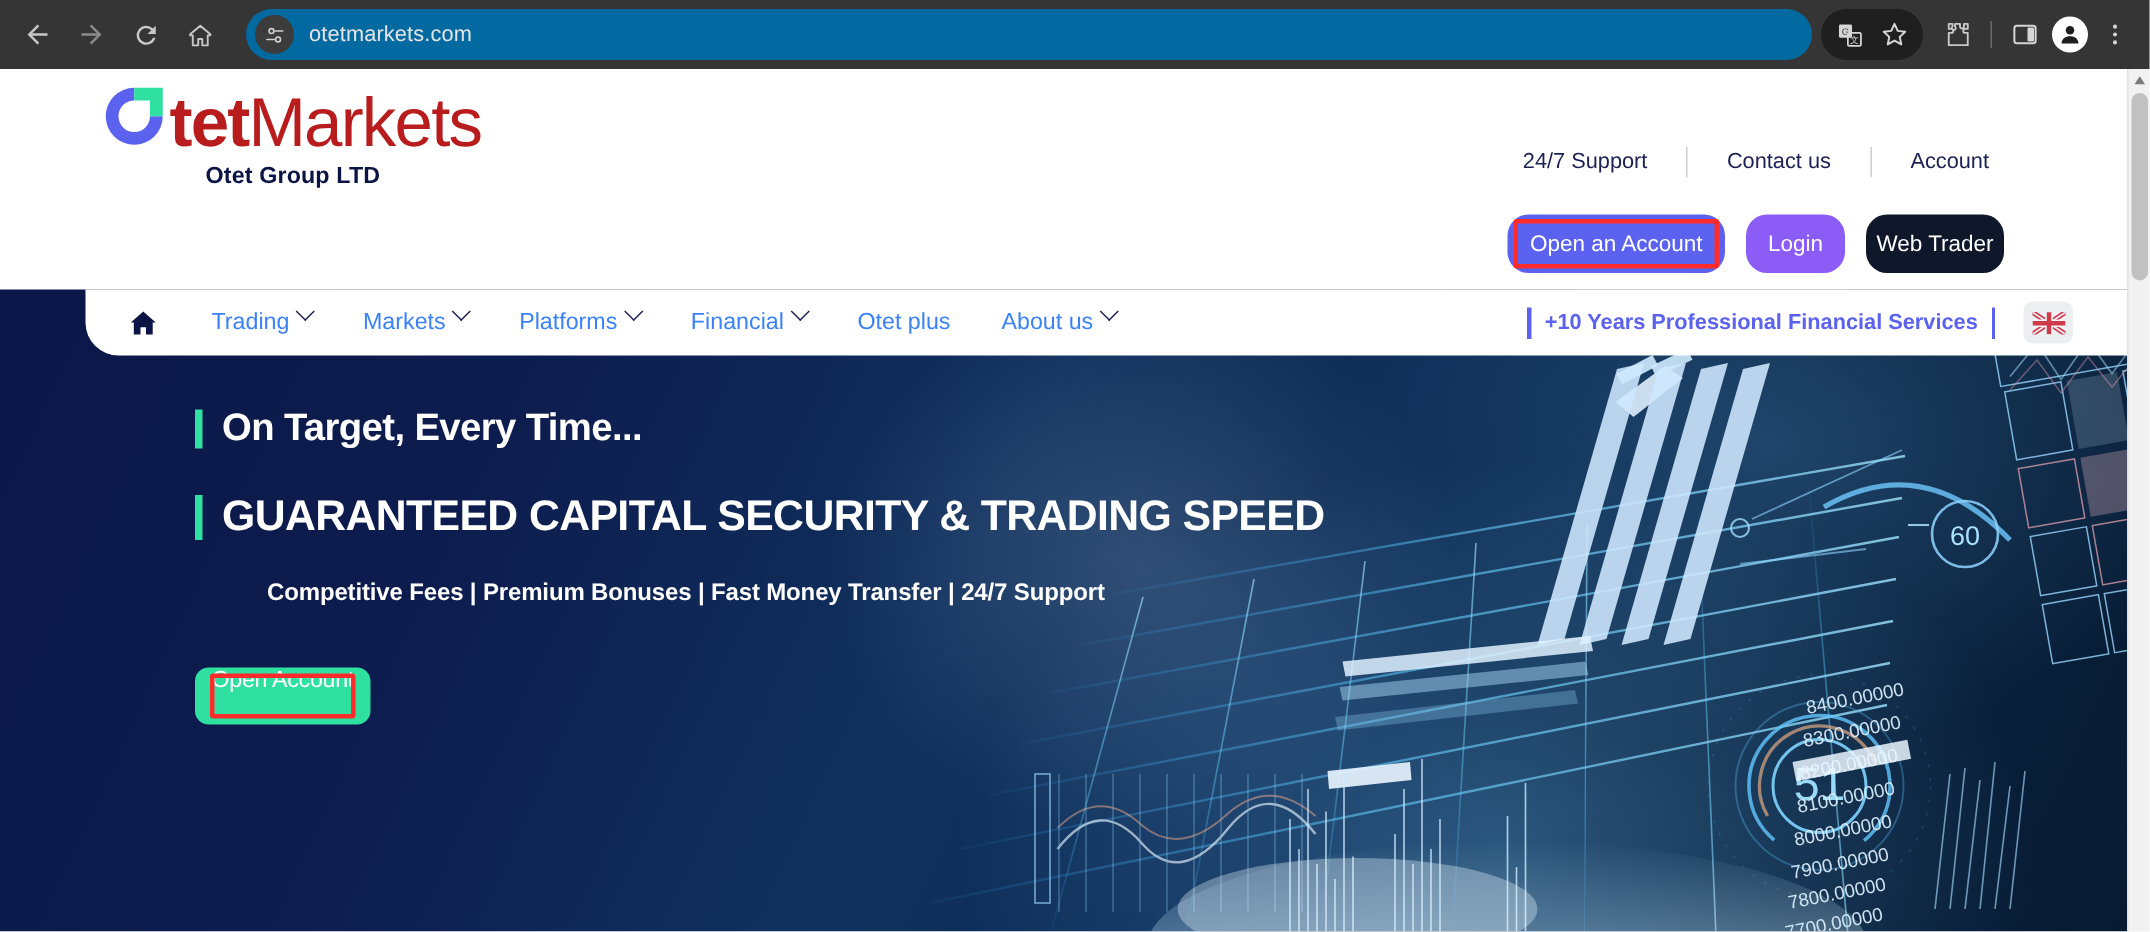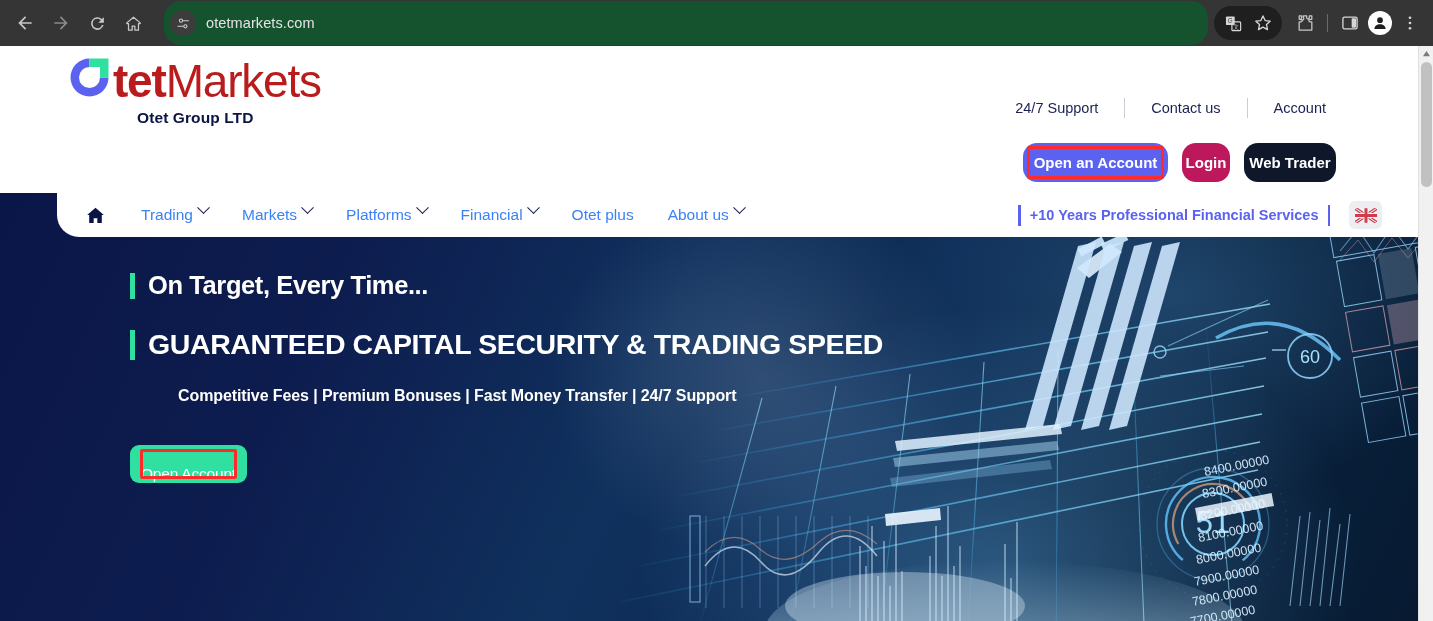--- a/index.html
+++ b/index.html
@@ -19,22 +19,22 @@
   }
   .nav-btns { display: flex; align-items: center; padding-left: 8px; gap: 2px; }
   .nav-btn {
     width: 34px; height: 34px; border-radius: 50%;
     display: flex; align-items: center; justify-content: center;
   }
   .nav-btn svg { display: block; }
   .omnibox {
     margin-left: 14px;
     flex: 1;
-    height: 44px;
-    background: #14532d;
+    height: 34px;
+    background: #0369a1;
     border-radius: 17px;
     display: flex; align-items: center;
     padding: 0 10px 0 6px;
     margin-right: 6px;
   }
   .omni-icon {
     width: 26px; height: 26px; border-radius: 50%;
     background: #3c3c3c;
     display: flex; align-items: center; justify-content: center;
     flex: 0 0 auto;
@@ -112,25 +112,25 @@
   .toplink.last { padding-right: 0; }
   .toplink-sep { width: 1px; height: 20px; background: #c9cdd8; }
 
   .cta-row {
     position: absolute; right: 82px; top: 97px;
     display: flex; align-items: center; gap: 14px;
   }
   .btn {
     border-radius: 14px; height: 39px;
     display: flex; align-items: center; justify-content: center;
-    font-size: 15px; font-weight: 700; color: #ffffff;
+    font-size: 15px; font-weight: 400; color: #ffffff;
     white-space: nowrap; position: relative;
   }
   .btn-open { background: #5b62f0; width: 145px; }
-  .btn-login { background: #be185d; width: 48px; }
+  .btn-login { background: #8b5cf6; width: 66px; }
   .btn-web { background: #0f172a; width: 92px; }
   .hl-box {
     position: absolute; border: 3px solid #ff2b2b; border-radius: 2px;
     pointer-events: none;
   }
   .btn-open .hl-box { left: 4px; top: 3px; right: 4px; bottom: 3px; }
 
   
   .navbar {
     position: absolute; left: 57px; top: 147px;
@@ -178,21 +178,21 @@
   .head-1 .h1 { font-size: 25.5px; margin-left: 13px; }
   .head-2 .head-bar { height: 30px; }
   .head-2 .h1 { font-size: 28.5px; margin-left: 13px; }
   .sub {
     margin-top: 26px; color: #ffffff; font-size: 16px;
     font-weight: 700; letter-spacing: -.1px; margin-left: 48px;
   }
   .cta-hero {
     margin-top: 40px; width: 117px; height: 38px;
     background: #2fe0a0; border-radius: 9px;
-    display: flex; align-items: flex-end; justify-content: center;
+    display: flex; align-items: flex-start; justify-content: center;
     position: relative;
   }
   .cta-hero span {
     color: #ffffff; font-size: 15.5px; letter-spacing: -.2px;
   }
   .cta-hero .hl-box { left: 10px; top: 4px; right: 10px; bottom: 4px; }
 
   
   .scrollbar {
     position: absolute; top: 46px; right: 0;

